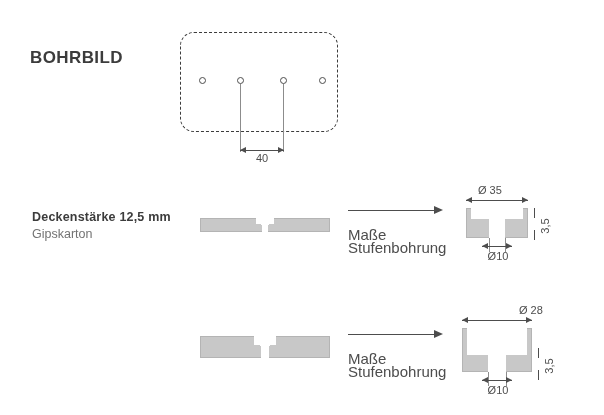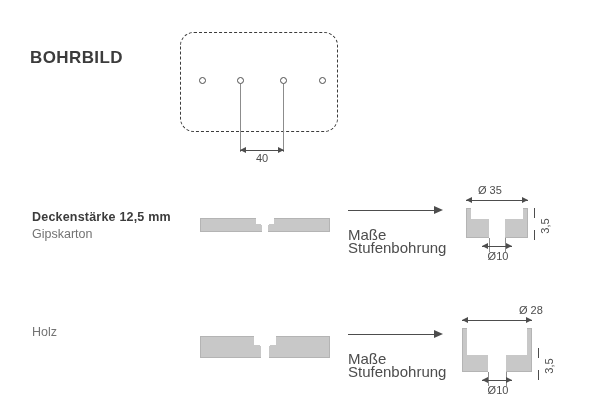--- a/index.html
+++ b/index.html
@@ -272,21 +272,20 @@
       <span class="a-l"></span>
       <span class="a-r"></span>
     </div>
     <div class="dim-text" style="left:28px; top:54px; width:36px; text-align:center;">Ø10</div>
   </div>
 </div>
 
 <div class="row row2">
 
   <div class="row-labels">
-    <div class="row-label-sub">Holz</div>
   </div>
 
   <div class="sec-left s2">
     <div class="slab" style="left:0; top:10px; width:130px; height:22px;"></div>
     <div class="notch-white" style="left:54px; top:9px; width:22px; height:11px;"></div>
     <div class="notch-white" style="left:61px; top:19px; width:8px; height:14px;"></div>
     <div class="notch-gray" style="left:54px; top:19px; width:6px; height:5px;"></div>
     <div class="notch-gray" style="left:70px; top:19px; width:6px; height:5px;"></div>
   </div>
 

